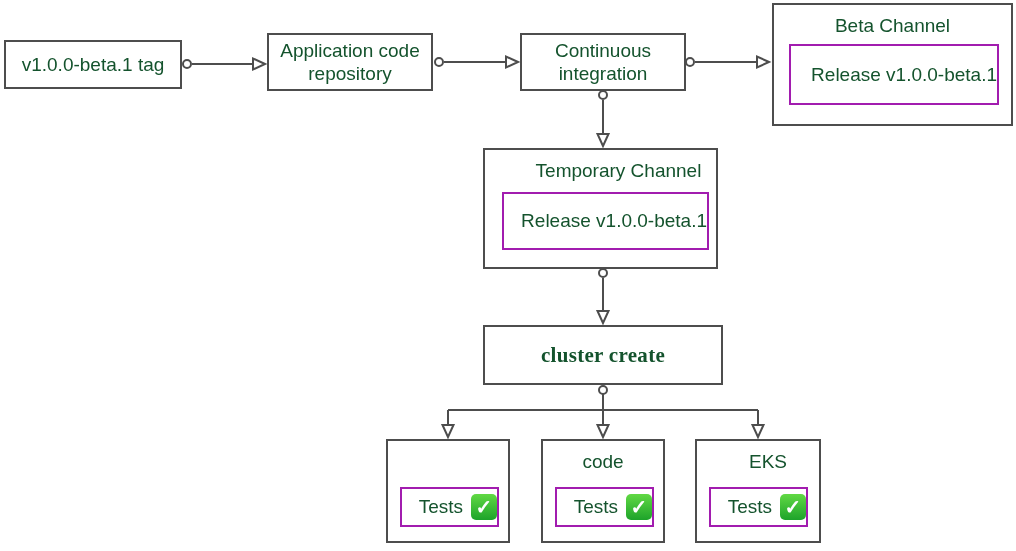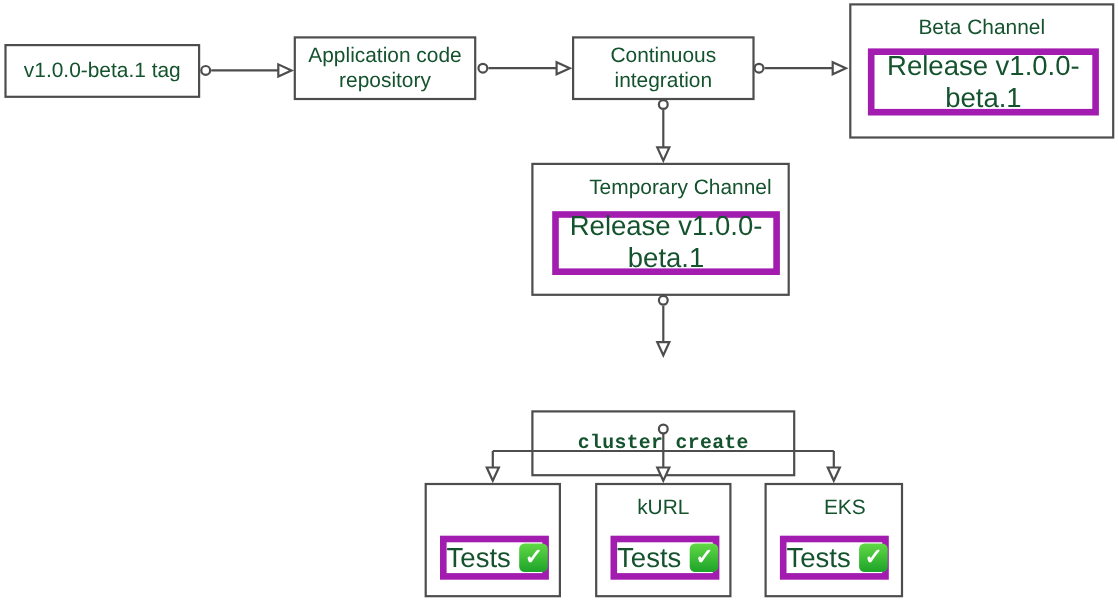--- a/index.html
+++ b/index.html
@@ -28,32 +28,31 @@
     line-height:23px;
   }
   .container-node .node-title {
     display:block;
     margin-top:9px;
     line-height:23px;
   }
   .sub-node {
     position:absolute;
     background:#ffffff;
-    border:6px solid #a21caf;
+    border:2px solid #a21caf;
     display:flex;
     align-items:center;
-    justify-content:flex-start;
-    font-size:25px;
+    justify-content:flex-end;
+    font-size:19px;
   }
   .mono {
-    font-family:Liberation Mono, monospace;
+    font-family:Liberation Serif, serif;
     font-weight:bold;
-    font-size:18px;
+    font-size:21px;
     letter-spacing:0.3px;
-    margin-top:48px;
   }
 
   
   #node-tag       { left:4px;   top:40px;  width:178px; height:49px;  }
   #node-repo      { left:267px; top:33px;  width:166px; height:58px;  }
   #node-ci        { left:520px; top:33px;  width:166px; height:58px;  }
   #node-beta      { left:772px; top:3px;   width:241px; height:123px; }
   #node-beta .sub-node { left:15px; top:39px; width:210px; height:61px; }
   #node-temp      { left:483px; top:148px; width:235px; height:121px;padding-left:36px; }
   #node-temp .sub-node { left:17px; top:42px; width:207px; height:58px; }
@@ -124,21 +123,21 @@
   </div>
 
   <div class="node container-node cluster-box" id="node-openshift">
     <div class="sub-node">
       <span>Tests</span>
       <span class="check-icon"></span>
     </div>
   </div>
 
   <div class="node container-node cluster-box" id="node-kurl">
-    <span class="node-title">kURL</span>
+    <span class="node-title">code</span>
     <div class="sub-node">
       <span>Tests</span>
       <span class="check-icon"></span>
     </div>
   </div>
 
   <div class="node container-node cluster-box" id="node-eks">
     <span class="node-title">EKS</span>
     <div class="sub-node">
       <span>Tests</span>

